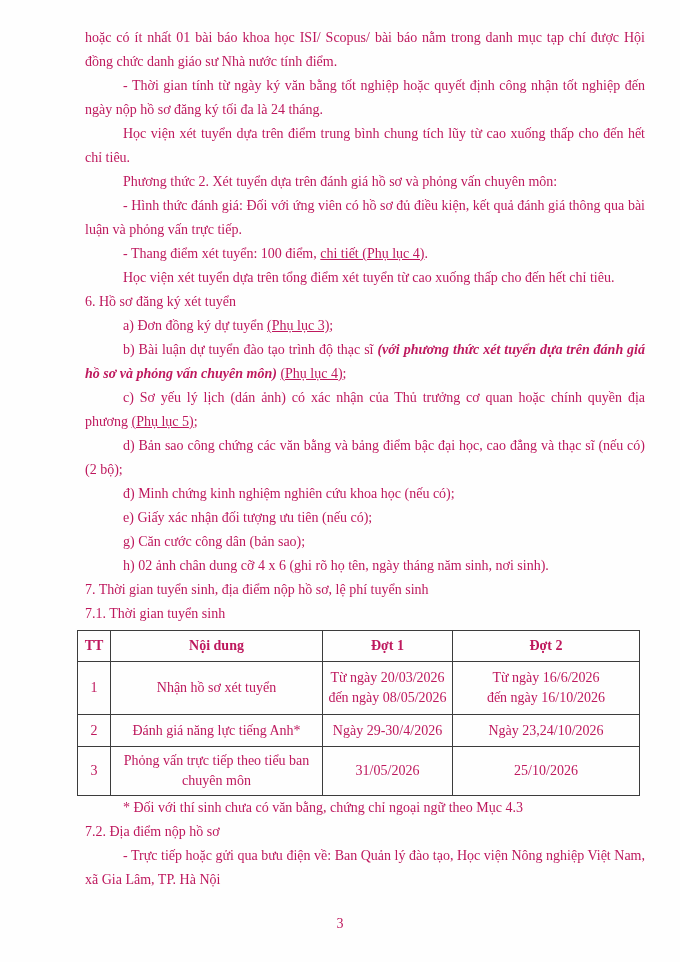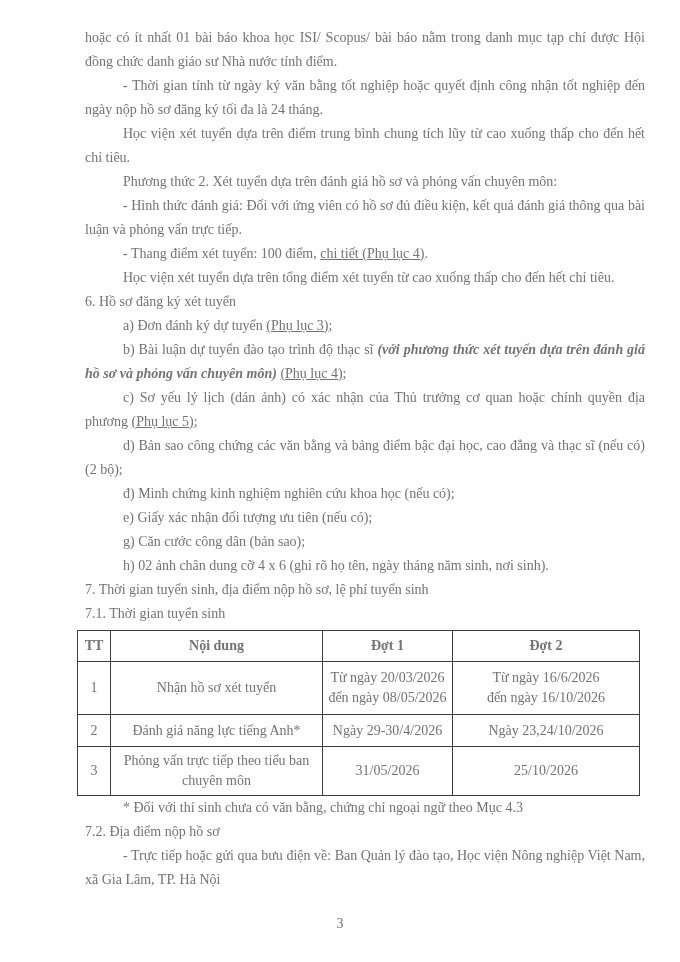--- a/index.html
+++ b/index.html
@@ -2,21 +2,21 @@
 <html lang="vi"><head>
 <meta charset="utf-8">
 <style>
   html, body { margin: 0; padding: 0; background: #e8e8e8; }
   .page {
     position: relative;
     width: 680px;
     height: 962px;
     margin: 0 auto;
     background: #fefefe;
-    color: #737373;
+    color: #be185d;
     font-family: "Liberation Serif", "DejaVu Serif", serif;
     font-size: 14px;
     line-height: 24px;
     overflow: hidden;
   }
   .content {
     padding: 26px 35px 0 85px; 
   }
   p { margin: 0; text-align: justify; }
   .ind { text-indent: 38px; }
@@ -71,21 +71,21 @@
     <p class="ind bold">Phương thức 2. Xét tuyển dựa trên đánh giá hồ sơ và phỏng vấn chuyên môn:</p>
 
     <p class="ind">- Hình thức đánh giá: Đối với ứng viên có hồ sơ đủ điều kiện, kết quả đánh giá thông qua bài luận và phỏng vấn trực tiếp.</p>
 
     <p class="ind"><span>- Thang điểm xét tuyển: 100 điểm, </span><span class="ref">chi tiết (Phụ lục 4)</span><span>.</span></p>
 
     <p class="ind">Học viện xét tuyển dựa trên tổng điểm xét tuyển từ cao xuống thấp cho đến hết chỉ tiêu.</p>
 
     <p class="bold">6. Hồ sơ đăng ký xét tuyển</p>
 
-    <p class="ind"><span>a) Đơn đánh ký dự tuyển </span><span class="ref">(Phụ lục 3)</span><span>;</span></p>
+    <p class="ind"><span>a) Đơn đồng ký dự tuyển </span><span class="ref">(Phụ lục 3)</span><span>;</span></p>
 
     <p class="ind"><span>b) Bài luận dự tuyển đào tạo trình độ thạc sĩ </span><span class="bi">(với phương thức xét tuyển dựa trên đánh giá hồ sơ và phỏng vấn chuyên môn)</span><span> </span><span class="ref">(Phụ lục 4)</span><span>;</span></p>
 
     <p class="ind"><span>c) Sơ yếu lý lịch (dán ảnh) có xác nhận của Thủ trưởng cơ quan hoặc chính quyền địa phương </span><span class="ref">(Phụ lục 5)</span><span>;</span></p>
 
     <p class="ind">d) Bản sao công chứng các văn bằng và bảng điểm bậc đại học, cao đẳng và thạc sĩ (nếu có) (2 bộ);</p>
 
     <p class="ind">đ) Minh chứng kinh nghiệm nghiên cứu khoa học (nếu có);</p>
 
     <p class="ind">e) Giấy xác nhận đối tượng ưu tiên (nếu có);</p>

